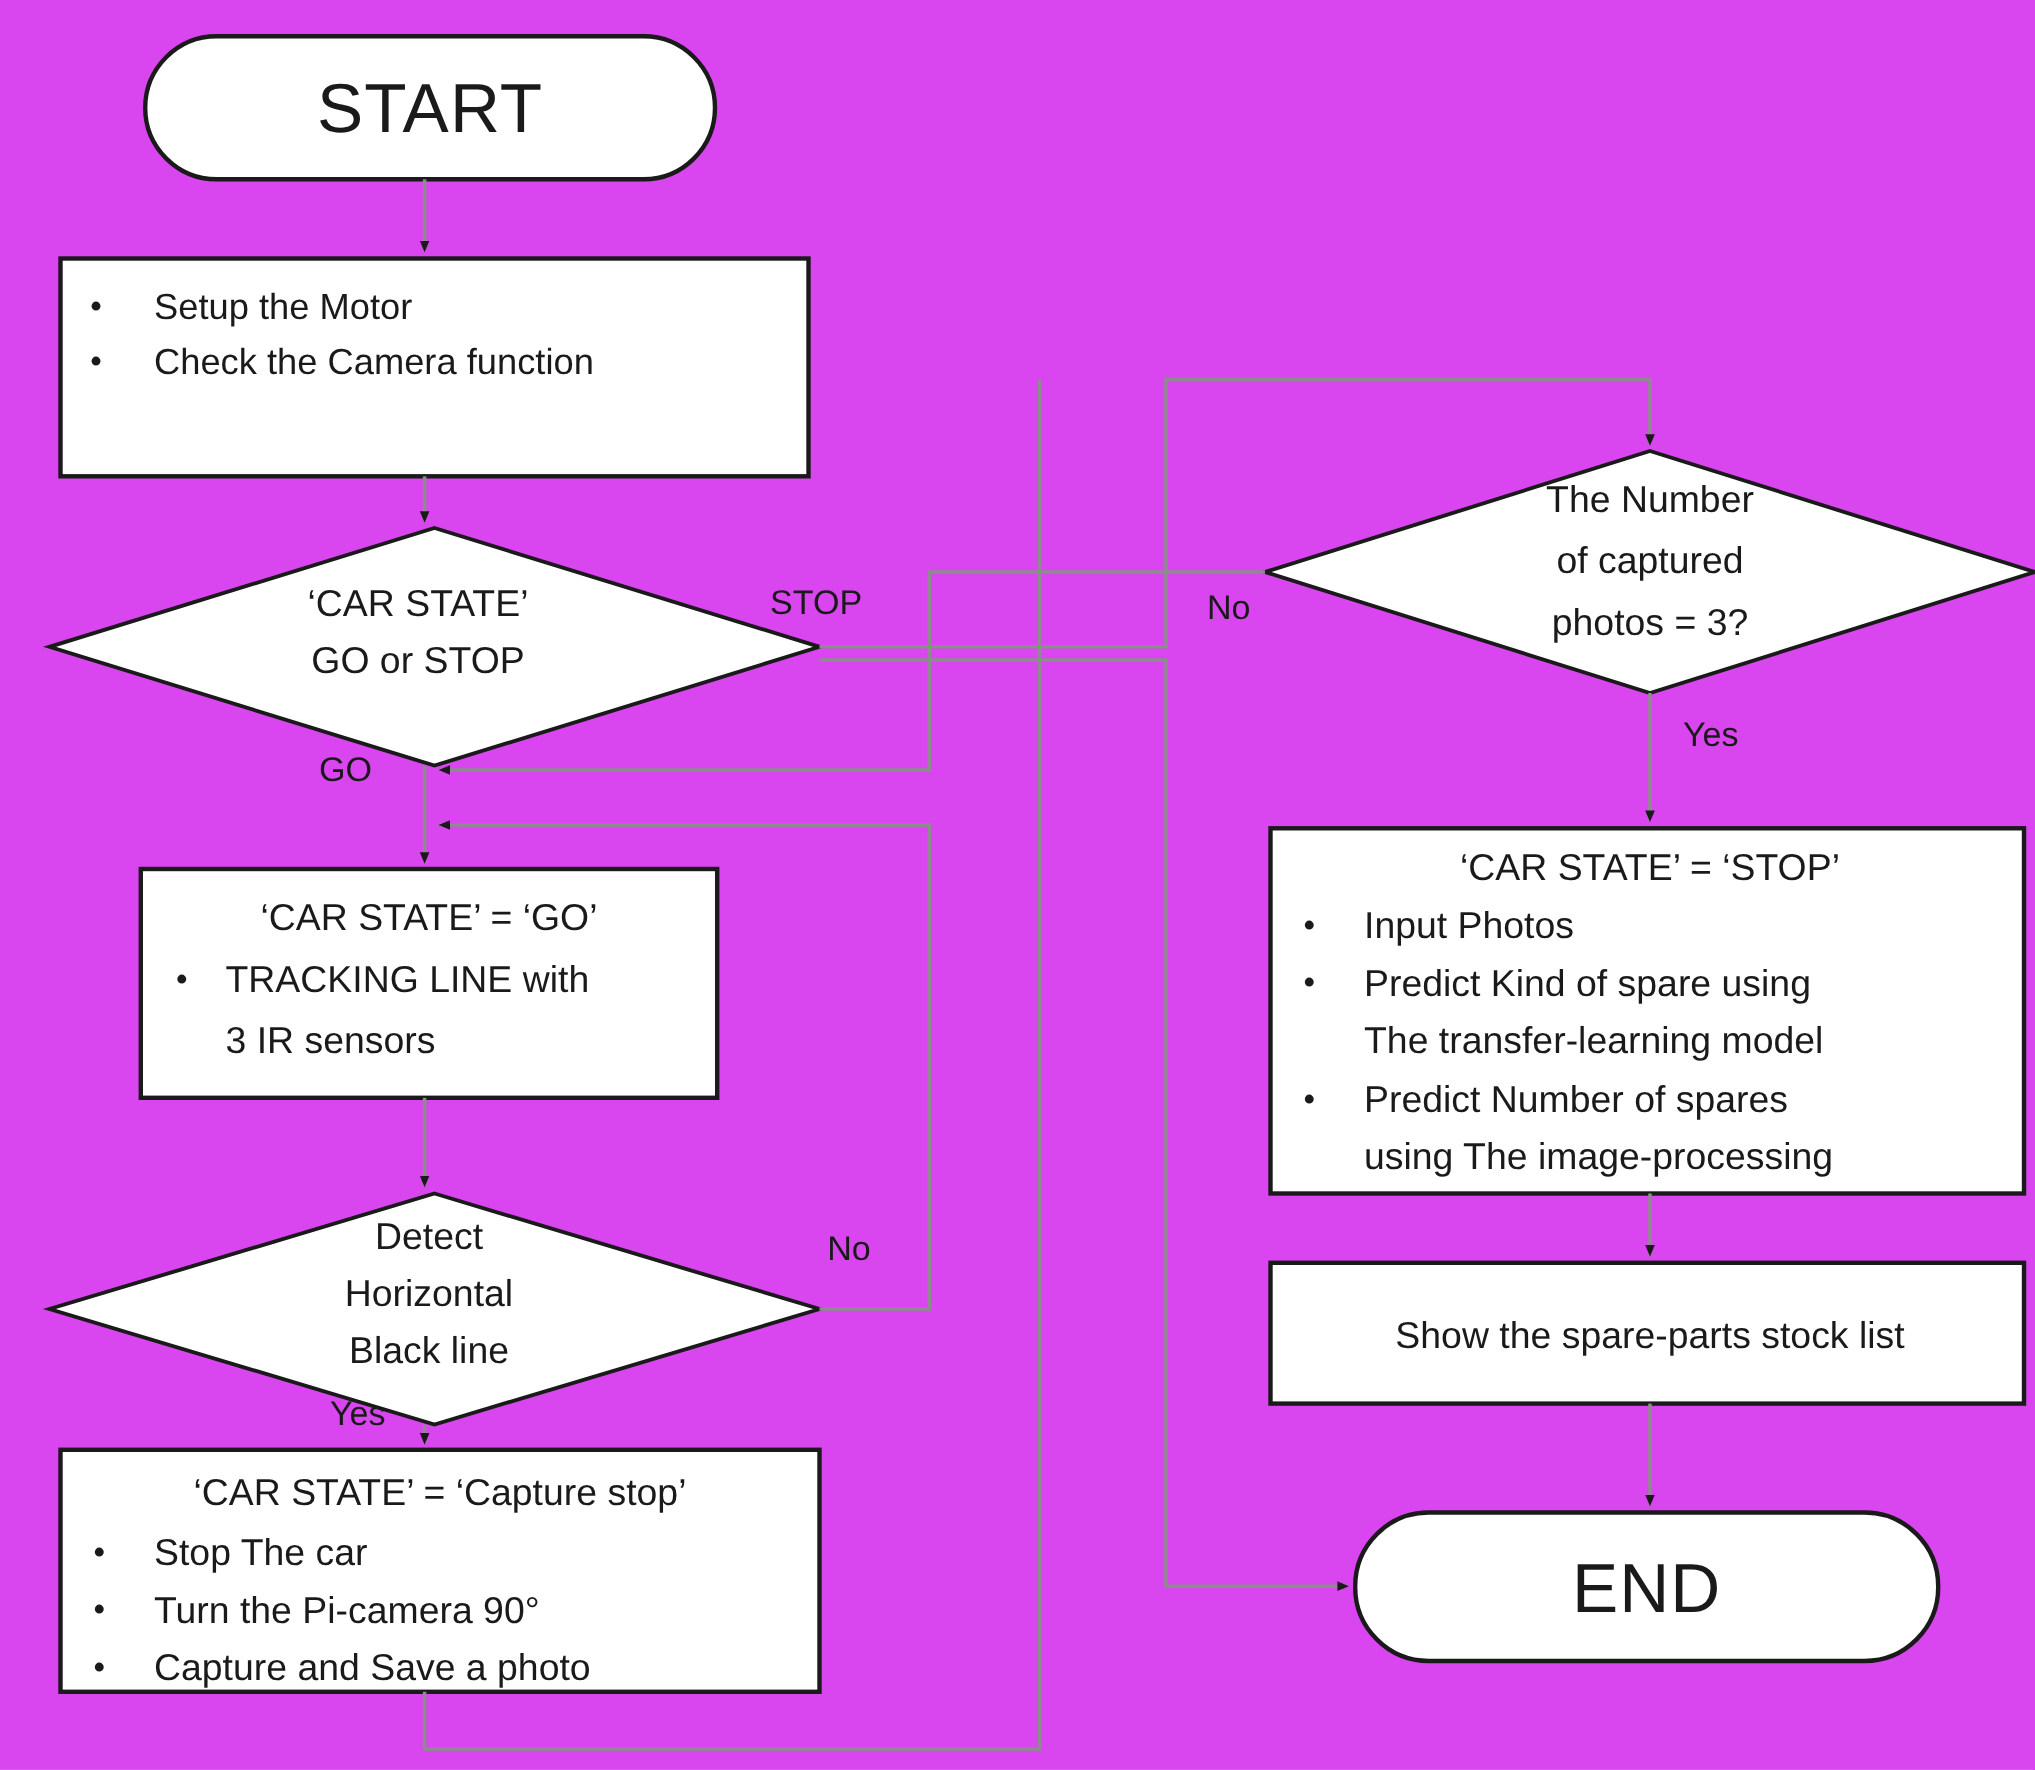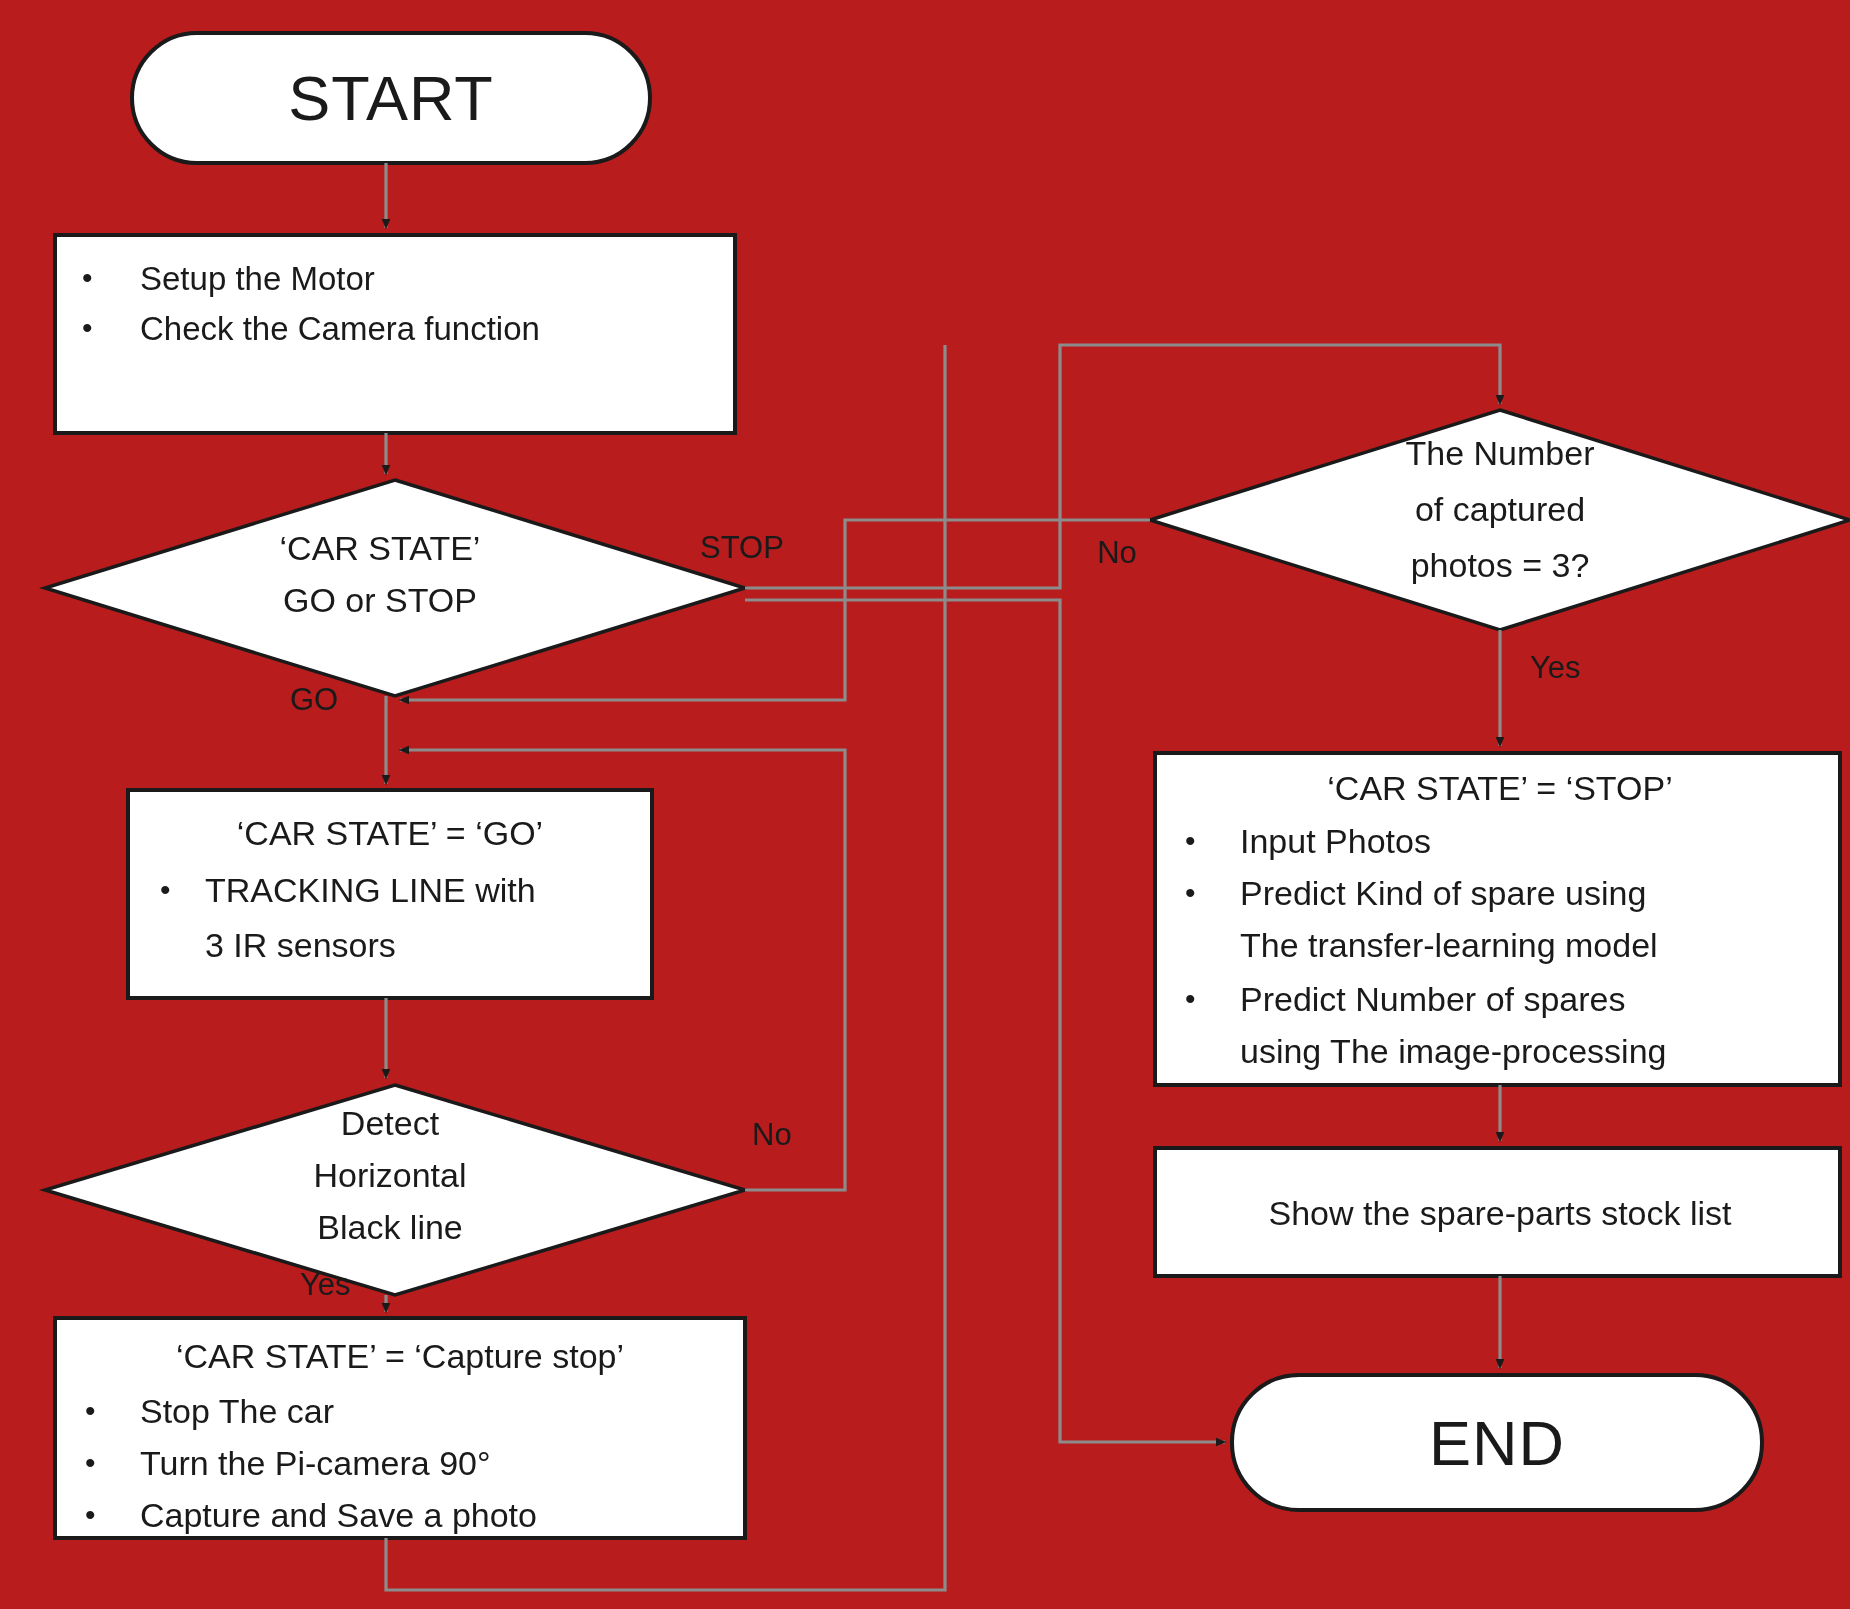--- a/index.html
+++ b/index.html
@@ -7,21 +7,21 @@
     padding: 0;
     background: #ffffff;
   }
   body {
     font-family: "Liberation Sans", sans-serif;
   }
   #stage {
     position: relative;
     width: 1850px;
     height: 1609px;
-    background: #b91c1c;
+    background: #d946ef;
     overflow: hidden;
     text-align: right;
   }
   svg.flow {
     position: absolute;
     left: 0;
     top: 0;
     width: 1850px;
     height: 1609px;
   }

